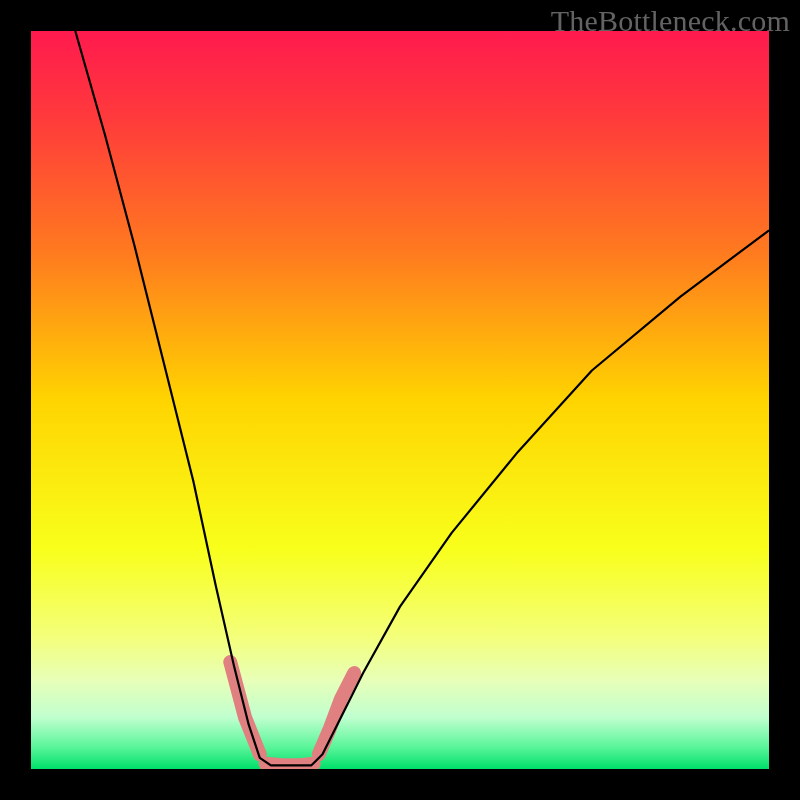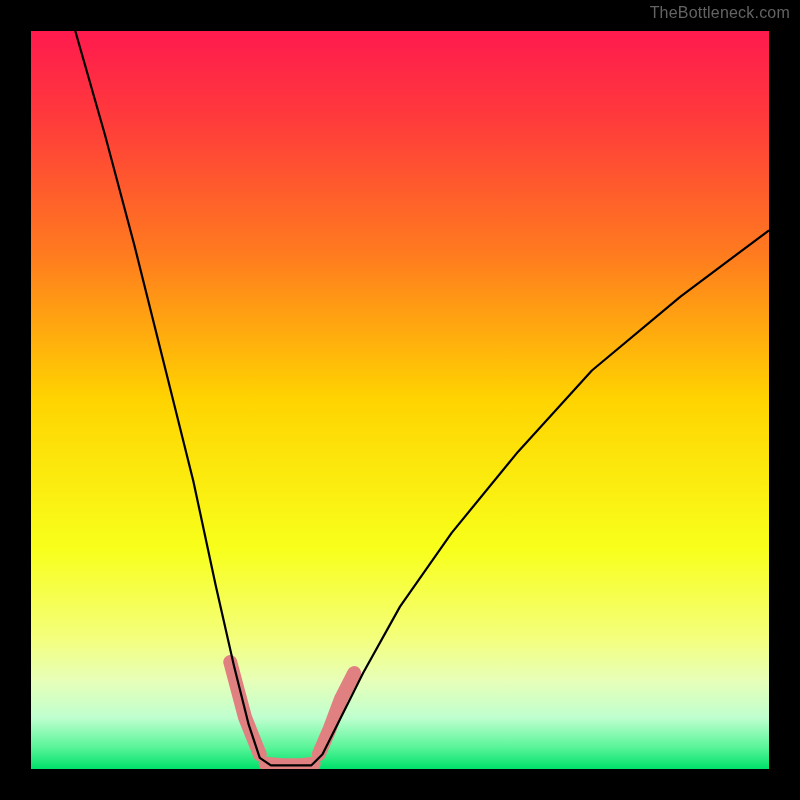--- a/index.html
+++ b/index.html
@@ -24,24 +24,25 @@
     left: 31px;
     top: 31px;
     width: 738px;
     height: 738px;
     overflow: hidden;
   }
   .watermark {
     position: absolute;
     top: 4px;
     right: 10px;
-    font-size: 16px;
+    font-size: 30px;
     color: #636363;
     font-weight: 500;
     letter-spacing: 0.2px;
+    font-family: Liberation Serif, serif;
   }
   svg {
     display: block;
   }
 </style>
 </head>
 <body>
 
 <div class="frame">
 

